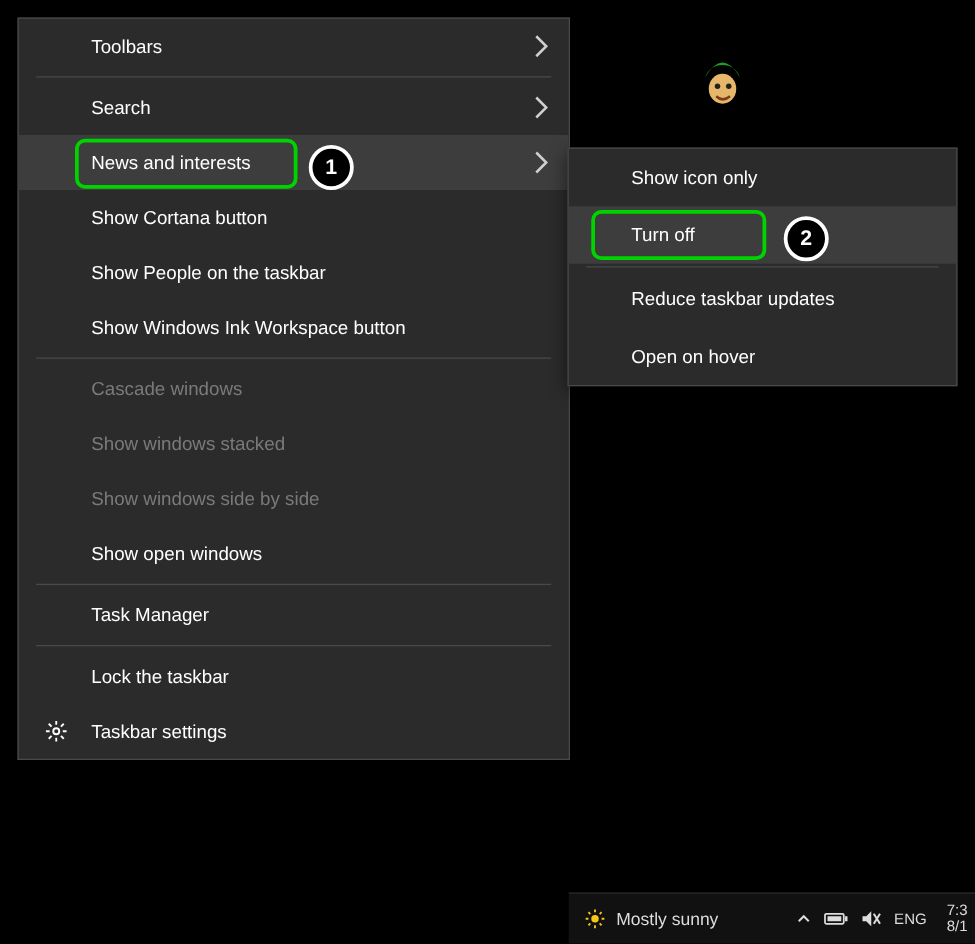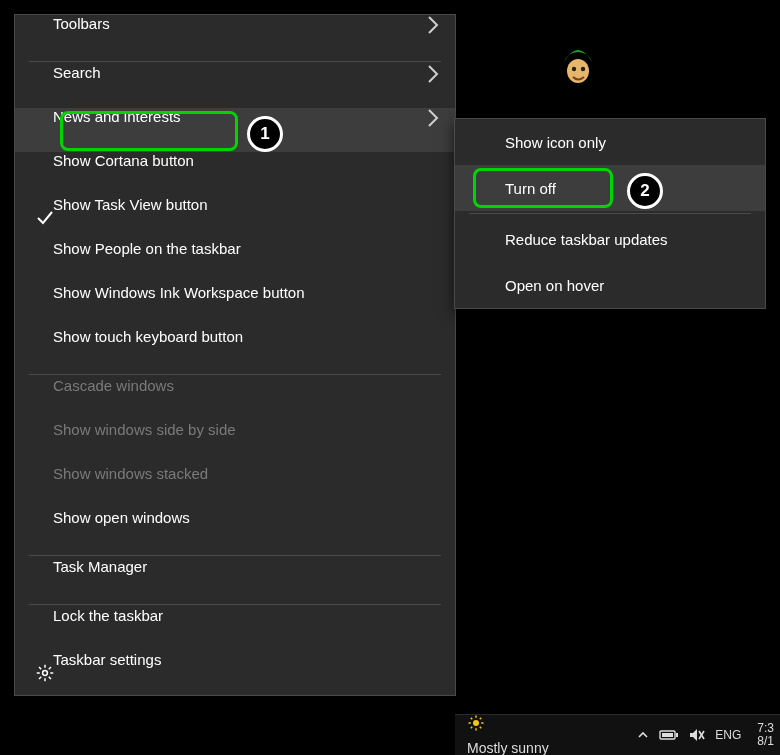--- a/index.html
+++ b/index.html
@@ -21,22 +21,23 @@
     left: 14px;
     top: 14px;
     width: 440px;
     background: #2b2b2b;
     border: 1px solid #4a4a4a;
     box-shadow: 0 4px 14px rgba(0,0,0,.6);
   }
   .menu .item {
     position: relative;
     display: flex;
+    align-items: center;
     height: 44px;
-    padding-left: 38px;
+    padding-left: 58px;
     padding-right: 16px;
     color: #fff;
   }
   .menu .item.disabled { color: #7a7a7a; }
   .menu .item.hovered  { background: #3d3d3d; }
   .menu .sep {
     height: 1px;
     background: #4a4a4a;
     margin: 2px 14px;
   }
@@ -128,24 +129,23 @@
     height: 40px;
     background: #111;
     border-top: 1px solid #2a2a2a;
     display: flex;
     align-items: center;
     color: #ddd;
     font-size: 14px;
   }
   .taskbar .weather {
     display: flex;
-    align-items: flex-start;
+    align-items: center;
     gap: 8px;
     padding: 0 12px;
-    flex-direction: column;
   }
   .taskbar .tray {
     margin-left: auto;
     display: flex;
     align-items: center;
     gap: 10px;
     padding-right: 6px;
   }
   .taskbar .clock {
     text-align: right;
@@ -200,51 +200,40 @@
         </svg>
     </span>
     <span class="highlight-box" style="left:45px; top:3px; width:178px; height:40px;"></span>
     <span class="badge" style="left:232px; top:8px;">1</span>
   </div>
 
   <div class="item">
     <span>Show Cortana button</span>
   </div>
 
-  <div class="item">
-    <span class="check">
-      <svg width="18" height="18" viewBox="0 0 18 18">
-          <path d="M2 9 L7 14 L16 3" stroke="#fff" stroke-width="2" fill="none"></path>
-        </svg>
-    </span>
-    <span>Show Task View button</span>
-  </div>
 
   <div class="item">
     <span>Show People on the taskbar</span>
   </div>
 
   <div class="item">
     <span>Show Windows Ink Workspace button</span>
   </div>
 
-  <div class="item">
-    <span>Show touch keyboard button</span>
-  </div>
 
   <div class="sep"></div>
 
   <div class="item disabled">
     <span>Cascade windows</span>
   </div>
   <div class="item disabled">
+    <span>Show windows stacked</span>
+  </div>
+  <div class="item disabled">
     <span>Show windows side by side</span>
-  </div>
-  <div class="item disabled">
-    <span>Show windows stacked</span>
   </div>
   <div class="item">
     <span>Show open windows</span>
   </div>
 
   <div class="sep"></div>
 
   <div class="item">
     <span>Task Manager</span>
   </div>

